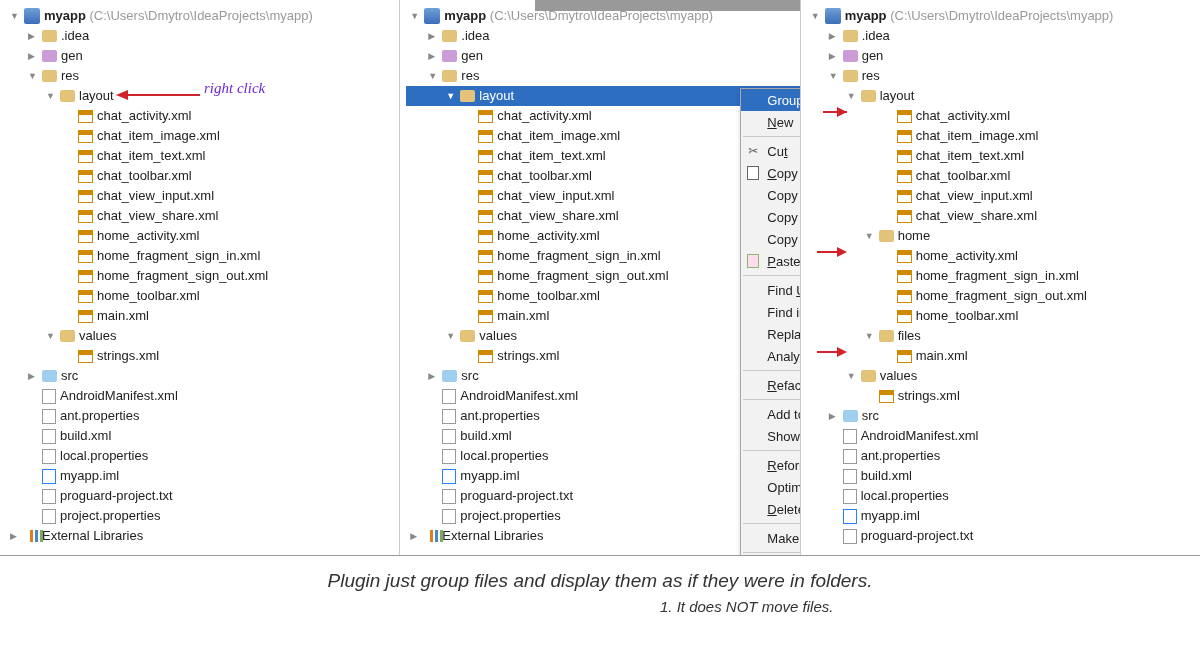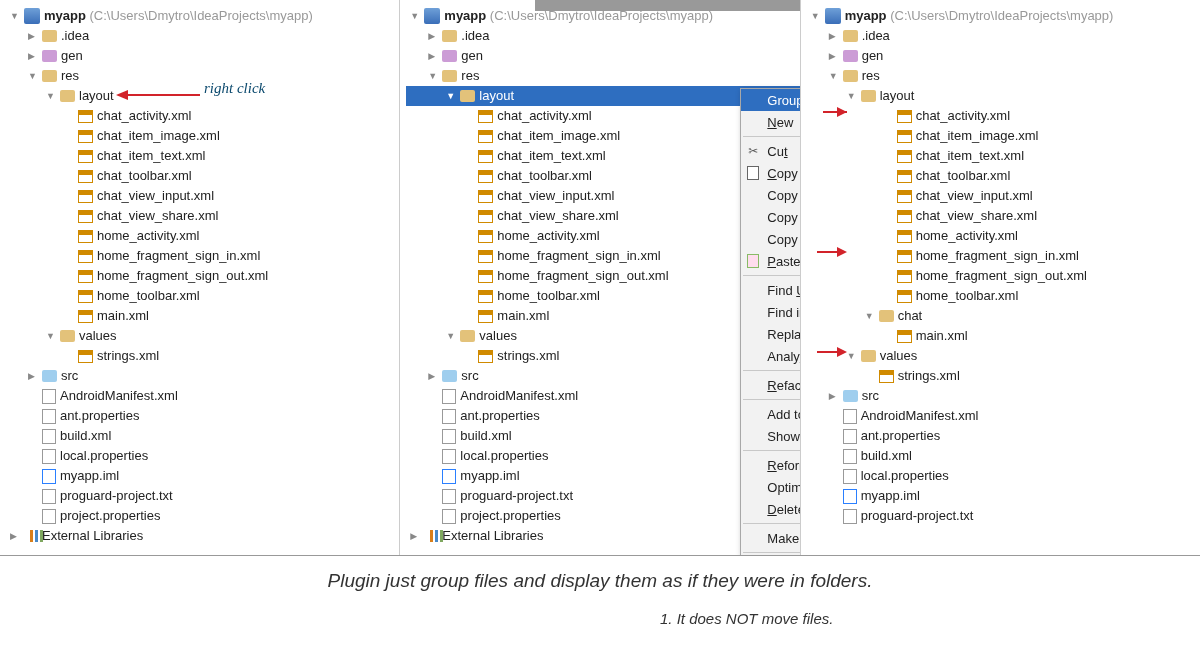--- a/index.html
+++ b/index.html
@@ -31,36 +31,36 @@
   .icon-lib::before { content:""; display:block; width:3px; height:12px; background:#d97e18; box-shadow: 5px 0 0 #4a89c7, 10px 0 0 #7fa860; }
   .txt { }
   .bold { font-weight: 700; }
   .muted { color: #999; }
   .d0 { padding-left: 4px; }
   .d1 { padding-left: 22px; }
   .d2 { padding-left: 40px; }
   .d3 { padding-left: 58px; }
   .d4 { padding-left: 76px; }
 
-  .annot-red { position: absolute; color: #0c4a6e; font-style: italic; font-family: "Segoe Script", cursive; font-size: 15px; }
+  .annot-red { position: absolute; color: #6d28d9; font-style: italic; font-family: "Segoe Script", cursive; font-size: 15px; }
   .red-arrow { position: absolute; color: #d2232a; }
   .red-arrow svg { display: block; }
 
   .context-menu { position: absolute; top: 88px; left: 340px; width: 265px; background: #f2f2f2; border: 1px solid #a8a8a8; box-shadow: 2px 2px 6px rgba(0,0,0,0.3); font-size: 13px; }
   .menu-item { display: flex; align-items: center; height: 22px; padding: 0 10px 0 26px; position: relative; }
   .menu-item.sel { background: #2e6ec0; color: #fff; }
   .menu-item .und { text-decoration: underline; text-decoration-color: currentColor; }
   .menu-sep { height: 1px; background: #c8c8c8; margin: 3px 2px; }
   .menu-icon { position: absolute; left: 5px; width: 14px; height: 14px; display: inline-flex; align-items: center; justify-content: center; font-size: 12px; }
   .scissors { color: #555; }
   .copy-icn::before { content:""; width:10px; height:12px; border:1px solid #666; background:#fff; display:block; }
   .paste-icn::before { content:""; width:10px; height:12px; border:1px solid #8b6; background:#fde; display:block; }
 
   .caption { text-align: center; font-style: italic; font-family: "Segoe UI", sans-serif; font-size: 19px; color: #333; padding: 14px 0 4px; }
-  .notes { text-align: left; margin-left: 660px; font-style: italic; font-size: 15px; color: #333; line-height: 1.4; margin-top: 12px; }
+  .notes { text-align: left; margin-left: 660px; font-style: italic; font-size: 15px; color: #333; line-height: 1.4; }
 </style>
 </head>
 <body>
 
 <div class="columns">
 
   <div class="col">
     <div class="tree">
       <div class="row d0">
         <span class="arrow down"></span>
@@ -491,20 +491,25 @@
     <span class="icon icon-layout"></span>
     <span class="txt">chat_view_input.xml</span>
   </div>
           <div class="row d4">
     <span class="arrow none"></span>
     <span class="icon icon-layout"></span>
     <span class="txt">chat_view_share.xml</span>
   </div>
         </div>
 
+      <div class="row d3">
+        <span class="arrow down"></span>
+        <span class="icon icon-folder-open"></span>
+        <span class="txt">home</span>
+      </div>
       <div id="home-files-3">
           <div class="row d4">
     <span class="arrow none"></span>
     <span class="icon icon-layout"></span>
     <span class="txt">home_activity.xml</span>
   </div>
           <div class="row d4">
     <span class="arrow none"></span>
     <span class="icon icon-layout"></span>
     <span class="txt">home_fragment_sign_in.xml</span>
@@ -517,21 +522,21 @@
           <div class="row d4">
     <span class="arrow none"></span>
     <span class="icon icon-layout"></span>
     <span class="txt">home_toolbar.xml</span>
   </div>
         </div>
 
       <div class="row d3">
         <span class="arrow down"></span>
         <span class="icon icon-folder-open"></span>
-        <span class="txt">chat</span>
+        <span class="txt">files</span>
       </div>
       <div id="other-files-3">
           <div class="row d4">
     <span class="arrow none"></span>
     <span class="icon icon-layout"></span>
     <span class="txt">main.xml</span>
   </div>
         </div>
 
       <div class="row d2">

